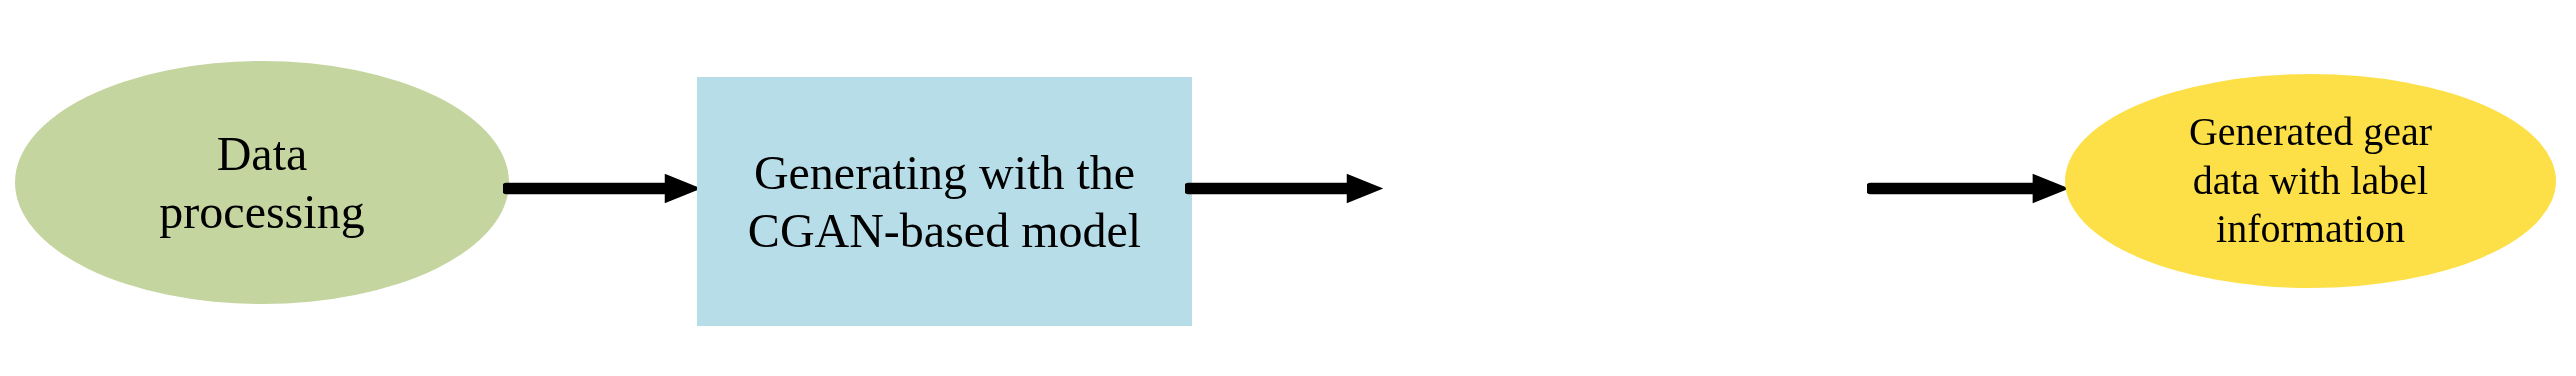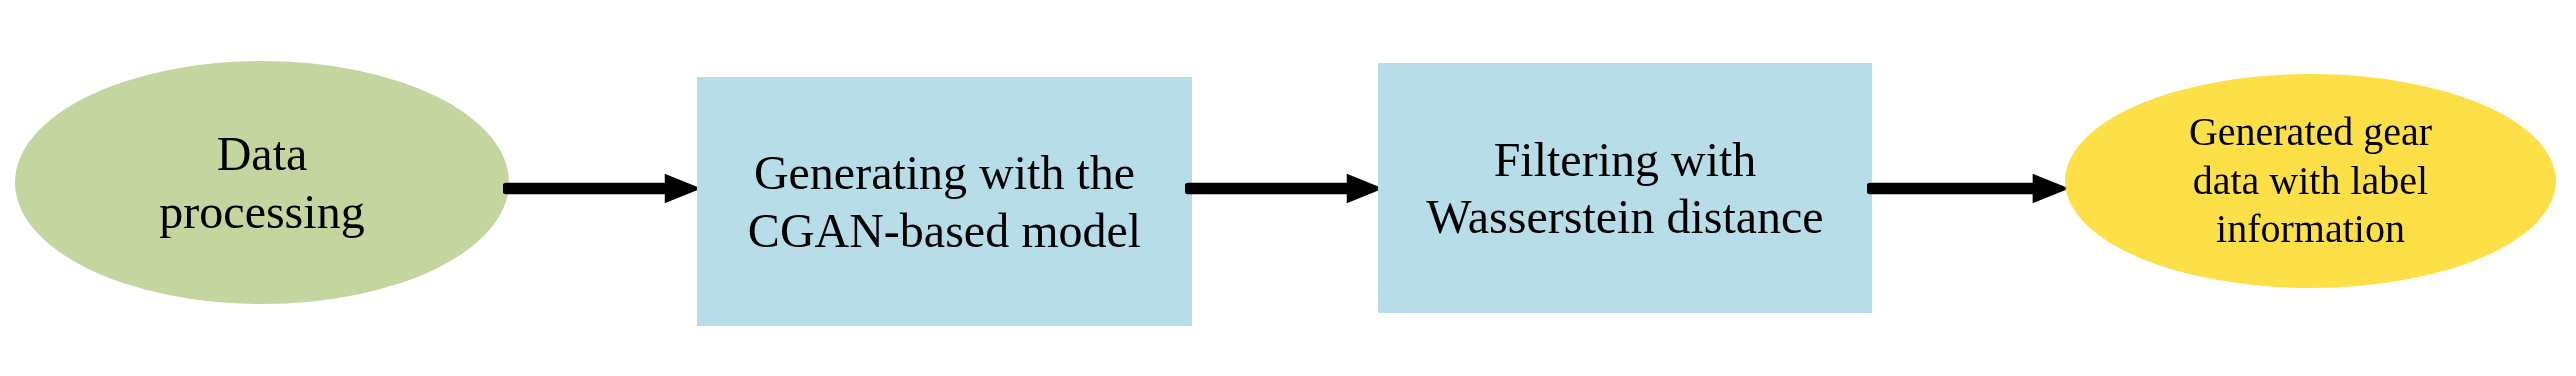--- a/index.html
+++ b/index.html
@@ -102,24 +102,20 @@
   <div id="node-generating" class="node">
     <span class="node-label">Generating with the
 CGAN-based model</span>
   </div>
 
   <svg id="arrow-2" class="arrow" viewBox="0 0 230 40">
     <line x1="4" y1="20" x2="196" y2="20" stroke="#000000" stroke-width="13" stroke-linecap="round"></line>
     <polygon points="186,3 228,20 186,37" fill="#000000"></polygon>
   </svg>
 
-  <div id="node-filtering" class="node">
-    <span class="node-label">Filtering with
-Wasserstein distance</span>
-  </div>
 
   <svg id="arrow-3" class="arrow" viewBox="0 0 234 40">
     <line x1="4" y1="20" x2="200" y2="20" stroke="#000000" stroke-width="13" stroke-linecap="round"></line>
     <polygon points="190,3 232,20 190,37" fill="#000000"></polygon>
   </svg>
 
   <div id="node-generated-data" class="node ellipse-node">
     <span class="node-label">Generated gear
 data with label
 information</span>

